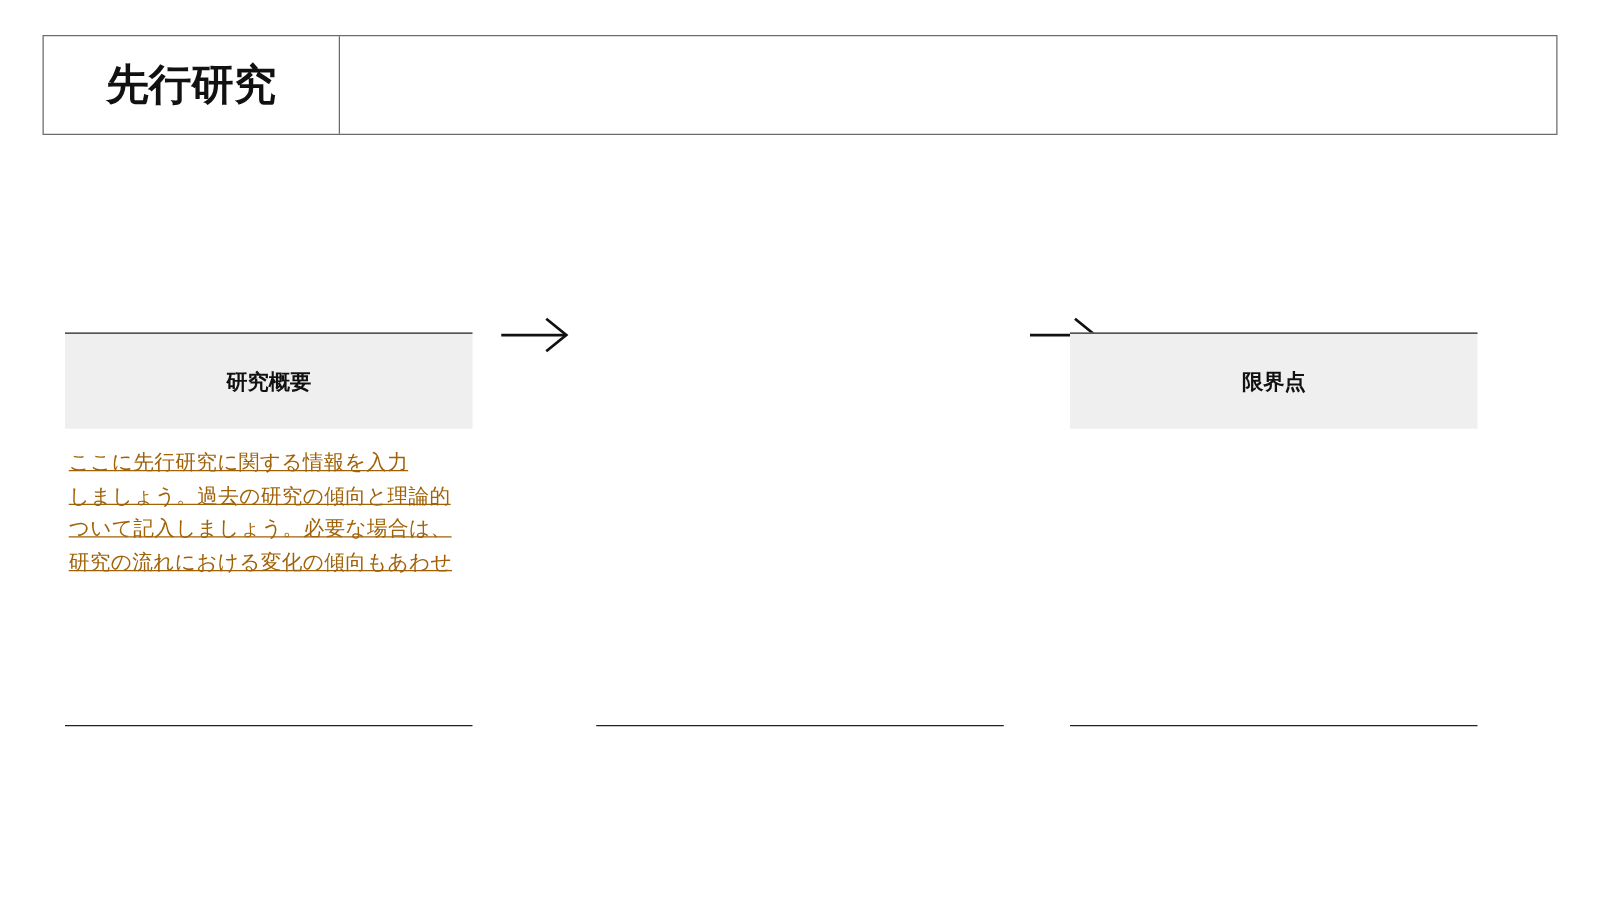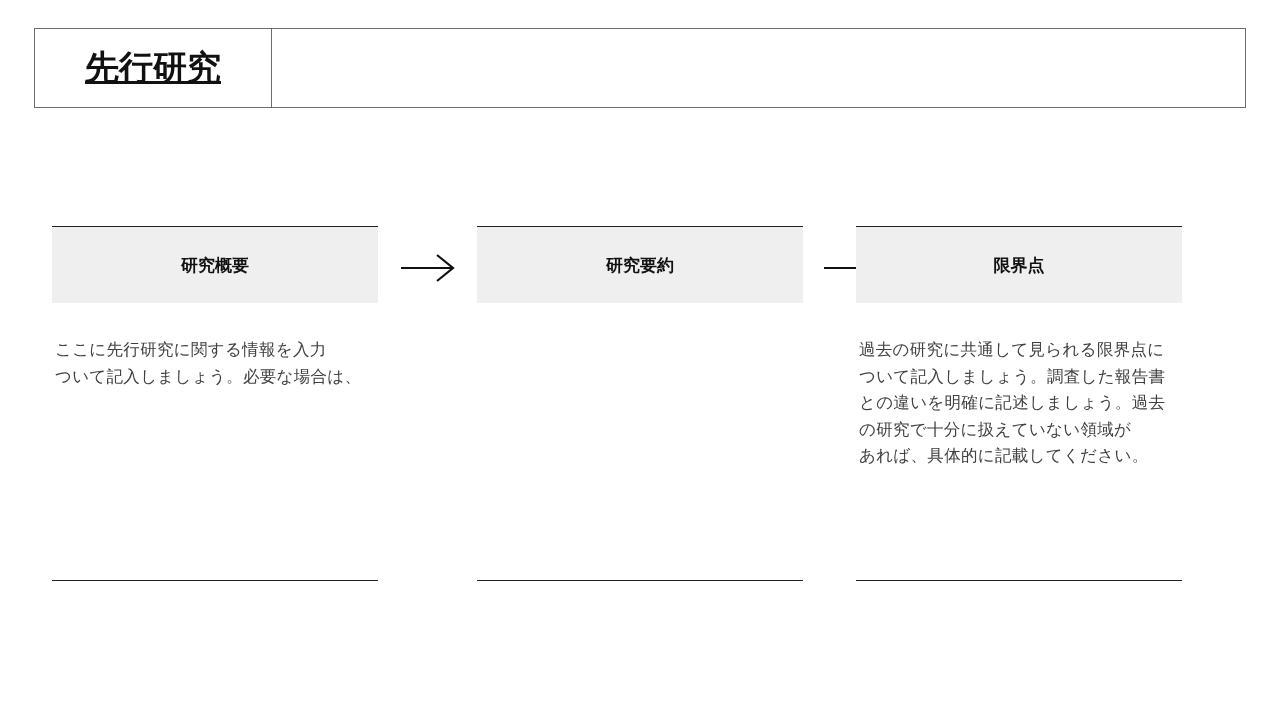--- a/index.html
+++ b/index.html
@@ -8,71 +8,65 @@
       font-family: "DejaVu Serif", "Liberation Serif", serif; color: #1a1a1a;
     }
     .title-box {
       position: absolute; left: 34px; top: 28px; width: 1210px; height: 78px;
       border: 1.5px solid #6b6b6b; box-sizing: content-box;
     }
     .title-cell {
       position: absolute; left: 0; top: 0; width: 236px; height: 78px;
       border-right: 1.5px solid #6b6b6b;
       display: flex; align-items: center; justify-content: center;
-      font-size: 34px; font-weight: bold; color: #111; text-decoration: underline;
+      font-size: 34px; font-weight: bold; color: #111;
     }
     .title-rest { position: absolute; left: 238px; top: 0; right: 0; height: 78px; }
     .col { position: absolute; top: 226px; width: 326px; }
     .col-head {
       height: 76px; background: #efefef; border-top: 1.5px solid #222;
       display: flex; align-items: center; justify-content: center;
-      font-size: 17px; font-weight: bold; color: #111;
+      font-size: 17px; font-weight: bold; color: #111; margin-top: 40px;
     }
     .col-body {
-      padding: 0 3px; margin-top: 34px; font-size: 16.5px; line-height: 26.5px;
-      color: #404040; letter-spacing: 0.3px;
+      padding: 0 3px; margin-top: 14px; font-size: 16.5px; line-height: 26.5px;
+      color: #a16207; letter-spacing: 0.3px; text-decoration: underline;
     }
     .col-line { position: absolute; top: 354px; left: 0; width: 326px; border-top: 1.5px solid #222; }
     .arrow { position: absolute; top: 252px; width: 56px; height: 32px; }
   </style>
 </head>
 <body>
 
 <div class="title-box">
   <div class="title-cell">先行研究</div>
   <div class="title-rest"></div>
 </div>
 
 <div class="col" style="left:52px;">
   <div class="col-head">研究概要</div>
   <div class="col-body">
     <div>ここに先行研究に関する情報を入力</div>
+    <div>しましょう。過去の研究の傾向と理論的</div>
     <div>ついて記入しましょう。必要な場合は、</div>
+    <div>研究の流れにおける変化の傾向もあわせ</div>
   </div>
   <div class="col-line"></div>
 </div>
 
 <svg class="arrow" style="left:400px;" viewBox="0 0 56 32">
   <line x1="1" y1="16" x2="53" y2="16" stroke="#111" stroke-width="2.2"></line>
   <polyline points="37,3 53,16 37,29" fill="none" stroke="#111" stroke-width="2.2"></polyline>
 </svg>
 
 <div class="col" style="left:477px;">
-  <div class="col-head">研究要約</div>
   <div class="col-line"></div>
 </div>
 
 <svg class="arrow" style="left:823px;" viewBox="0 0 56 32">
   <line x1="1" y1="16" x2="53" y2="16" stroke="#111" stroke-width="2.2"></line>
   <polyline points="37,3 53,16 37,29" fill="none" stroke="#111" stroke-width="2.2"></polyline>
 </svg>
 
 <div class="col" style="left:856px;">
   <div class="col-head">限界点</div>
-  <div class="col-body">
-    <div>過去の研究に共通して見られる限界点に</div>
-    <div>ついて記入しましょう。調査した報告書</div>
-    <div>との違いを明確に記述しましょう。過去</div>
-    <div>の研究で十分に扱えていない領域が</div>
-    <div>あれば、具体的に記載してください。</div>
-  </div>
   <div class="col-line"></div>
 </div>
 
 </body></html>

